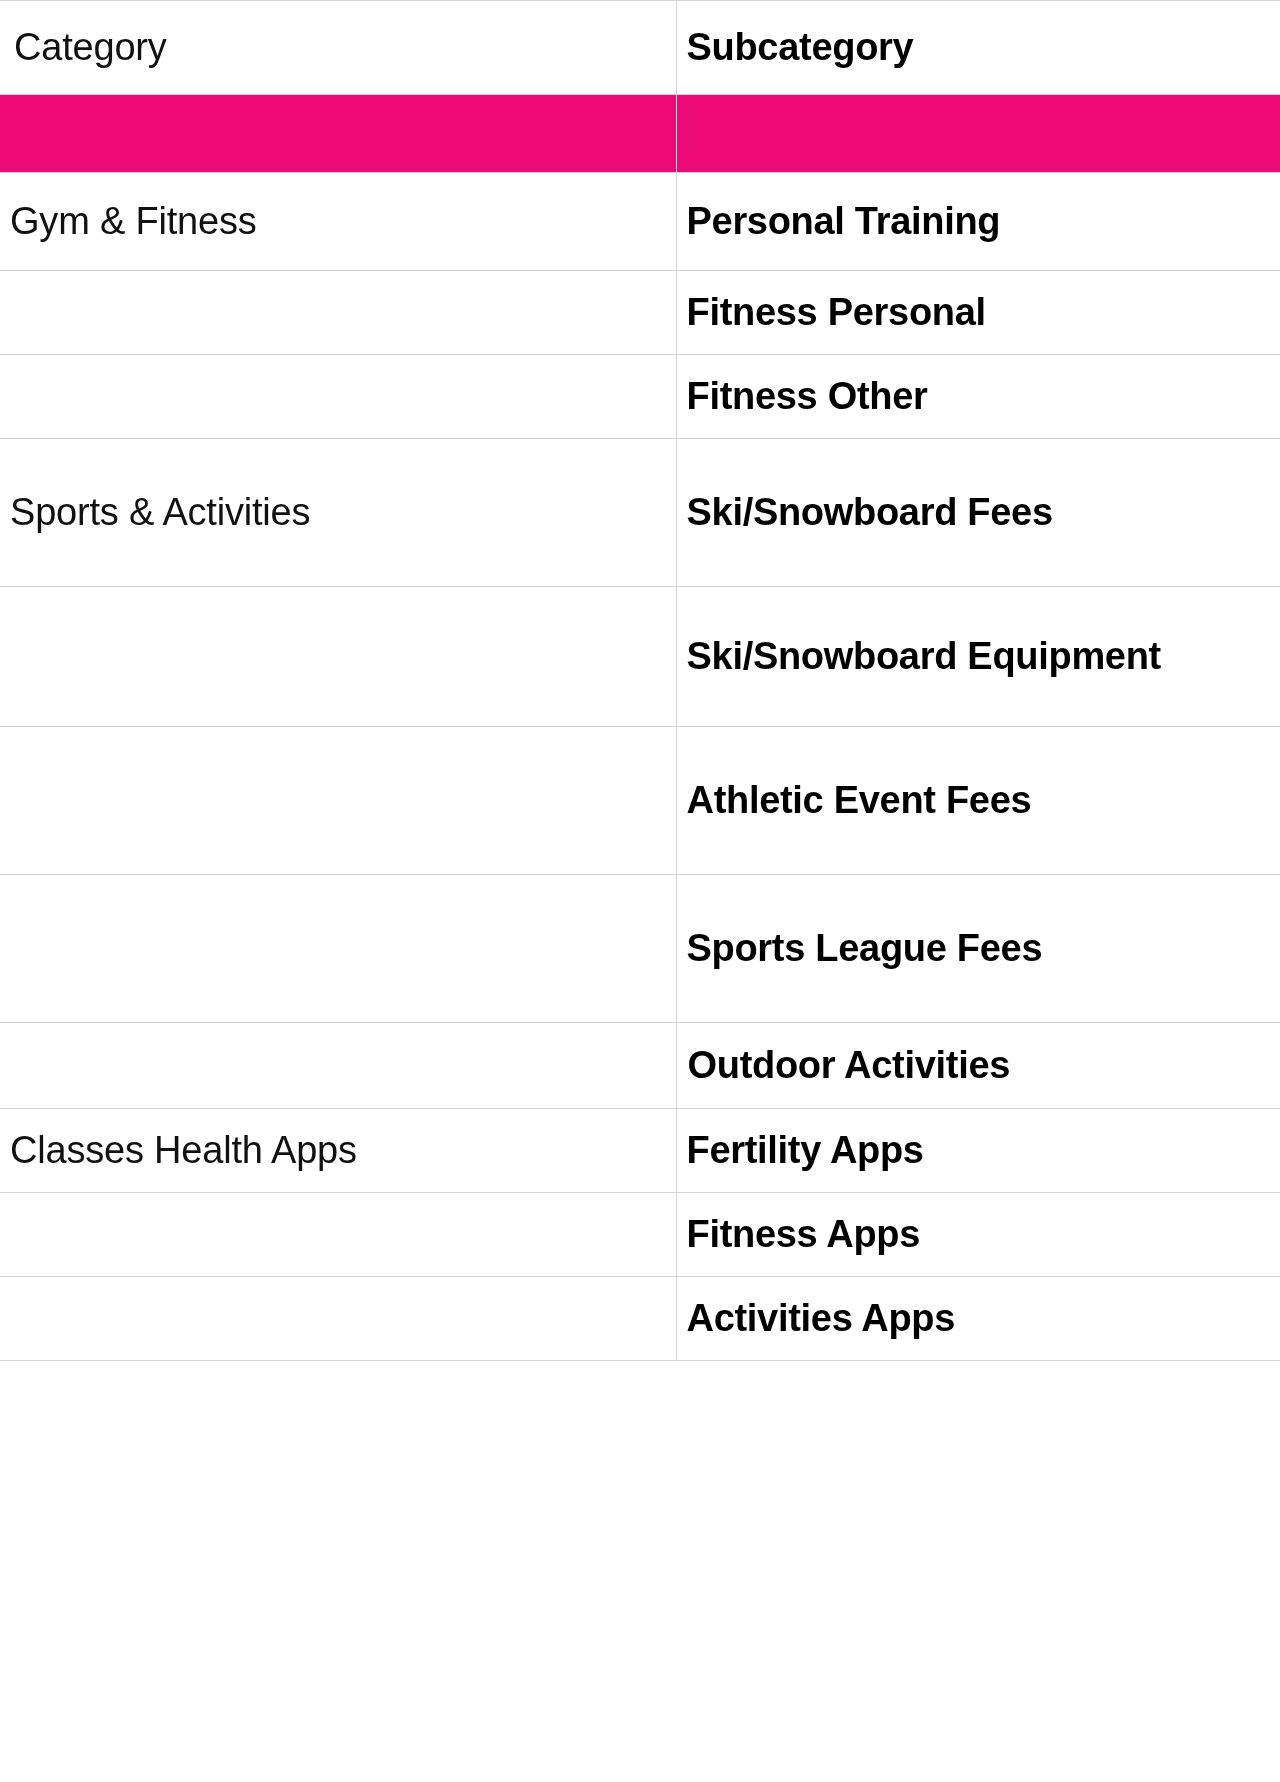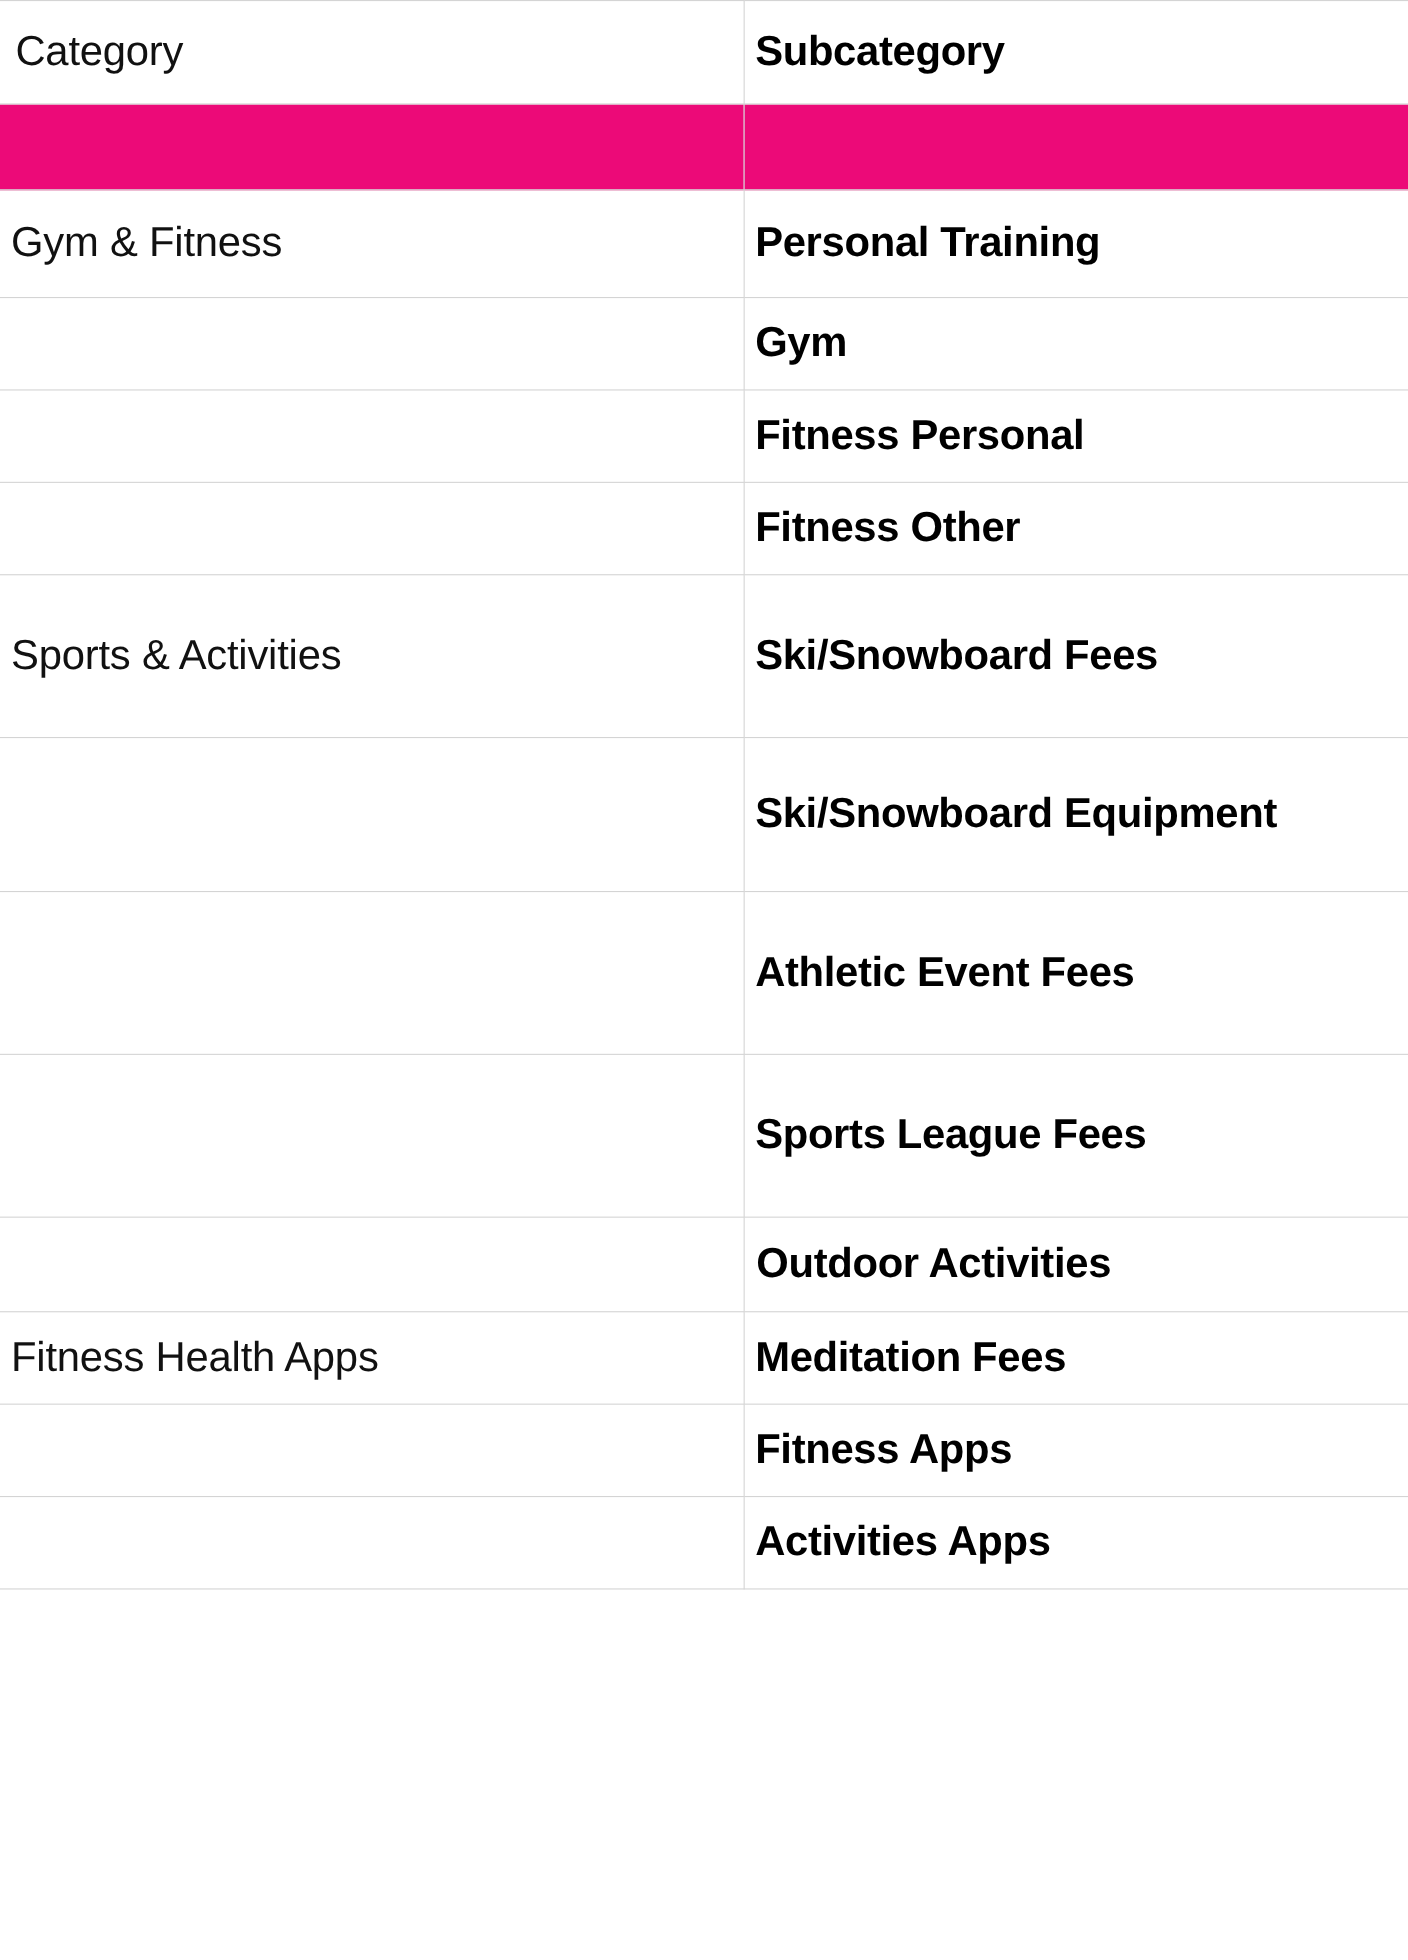--- a/index.html
+++ b/index.html
@@ -98,24 +98,20 @@
       <tr class="accent-row">
         <td class="cat" style="background: rgb(236, 10, 120);"></td>
         <td class="sub" style="background: rgb(236, 10, 120);"></td>
       </tr>
 
       <tr class="r-h1">
         <td class="cat">Gym &amp; Fitness</td>
         <td class="sub">Personal Training</td>
       </tr>
 
-      <tr class="r-h2">
-        <td class="cat"></td>
-        <td class="sub">Gym</td>
-      </tr>
 
       <tr class="r-h2">
         <td class="cat"></td>
         <td class="sub">Fitness Personal</td>
       </tr>
 
       <tr class="r-h2">
         <td class="cat"></td>
         <td class="sub">Fitness Other</td>
       </tr>
@@ -139,22 +135,22 @@
         <td class="cat"></td>
         <td class="sub">Sports League Fees</td>
       </tr>
 
       <tr class="r-h3">
         <td class="cat"></td>
         <td class="sub">Outdoor Activities</td>
       </tr>
 
       <tr class="r-h2">
-        <td class="cat">Fitness Health Apps</td>
-        <td class="sub">Meditation Fees</td>
+        <td class="cat">Classes Health Apps</td>
+        <td class="sub">Fertility Apps</td>
       </tr>
 
 
       <tr class="r-h2">
         <td class="cat"></td>
         <td class="sub">Fitness Apps</td>
       </tr>
 
 
       <tr class="r-h2">

